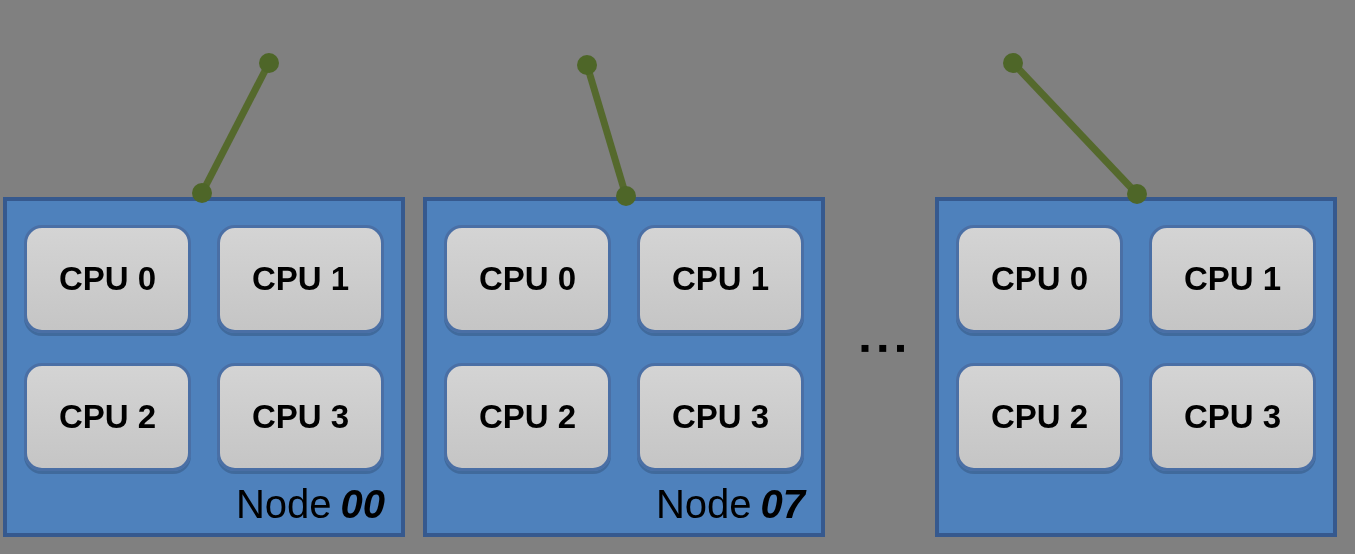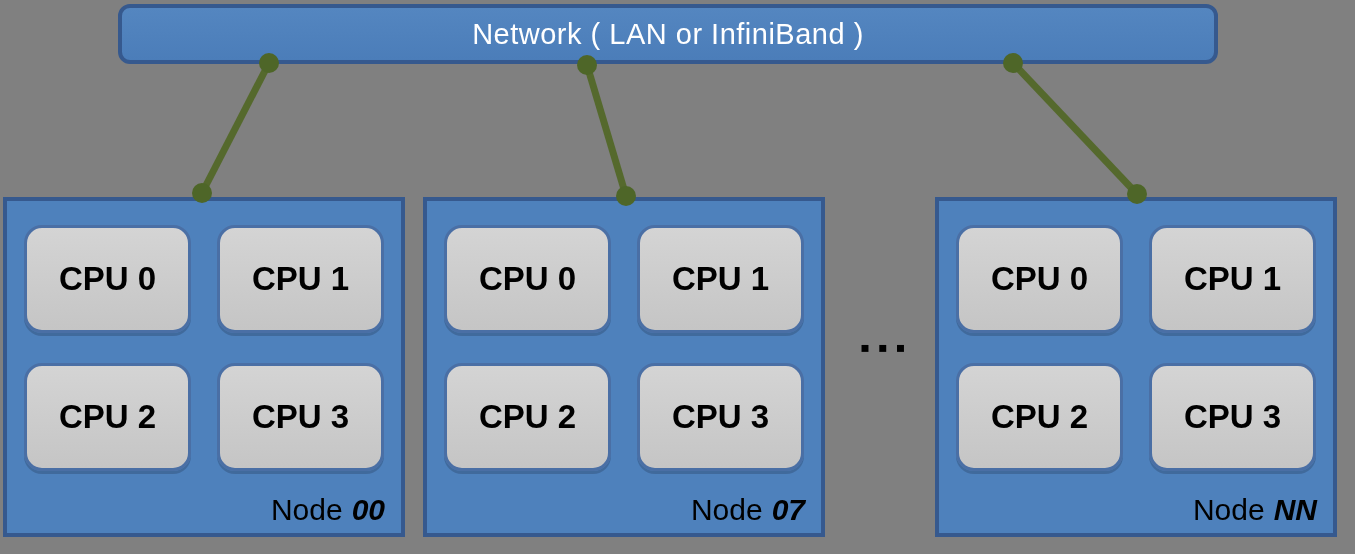--- a/index.html
+++ b/index.html
@@ -73,21 +73,21 @@
     justify-content: center;
     font-size: 33px;
     font-weight: bold;
     color: #000000;
     white-space: pre;
   }
   .node-label {
     position: absolute;
     right: 16px;
     bottom: 6px;
-    font-size: 30px;
+    font-size: 40px;
     color: #000000;
     white-space: pre;
   }
   .node-label .node-id {
     font-weight: bold;
     font-style: italic;
     margin-left: 9px;
   }
   
   .more-nodes {
@@ -109,23 +109,20 @@
     top: 0;
     z-index: 2;
     pointer-events: none;
   }
 </style>
 </head>
 <body>
 
 <div class="canvas">
 
-  <div class="network-bar">
-    <span class="network-label">Network ( LAN or InfiniBand )</span>
-  </div>
 
   <div class="node node-0">
     <div class="cpu-grid">
       <div class="cpu">CPU 0</div>
       <div class="cpu">CPU 1</div>
       <div class="cpu">CPU 2</div>
       <div class="cpu">CPU 3</div>
     </div>
     <div class="node-label"><span>Node</span><span class="node-id">00</span></div>
   </div>
@@ -142,21 +139,20 @@
 
   <div class="more-nodes">▪ ▪ ▪</div>
 
   <div class="node node-nn">
     <div class="cpu-grid">
       <div class="cpu">CPU 0</div>
       <div class="cpu">CPU 1</div>
       <div class="cpu">CPU 2</div>
       <div class="cpu">CPU 3</div>
     </div>
-    <div class="node-label"><span>Node</span><span class="node-id">NN</span></div>
   </div>
 
   <svg class="connectors" width="1355" height="554" viewBox="0 0 1355 554">
     <g stroke="#55692D" stroke-width="7">
       <line x1="269" y1="63" x2="202" y2="193"></line>
       <line x1="587" y1="65" x2="626" y2="196"></line>
       <line x1="1013" y1="63" x2="1137" y2="194"></line>
     </g>
     <g fill="#4E6628">
       <circle cx="269" cy="63" r="10"></circle>

